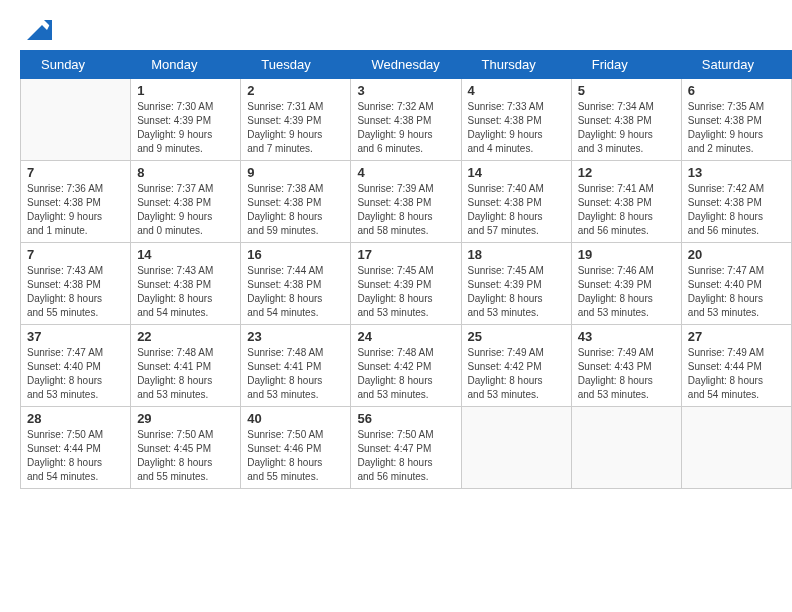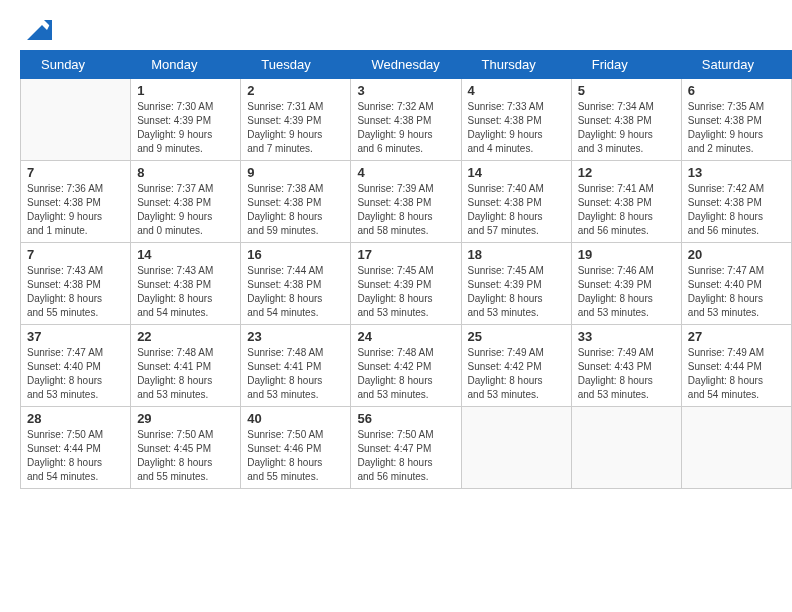--- a/index.html
+++ b/index.html
@@ -164,21 +164,21 @@
           </td>
           <td>
             <div class="day-num">24</div>
             <div class="day-info">Sunrise: 7:48 AM<br>Sunset: 4:42 PM<br>Daylight: 8 hours<br>and 53 minutes.</div>
           </td>
           <td>
             <div class="day-num">25</div>
             <div class="day-info">Sunrise: 7:49 AM<br>Sunset: 4:42 PM<br>Daylight: 8 hours<br>and 53 minutes.</div>
           </td>
           <td>
-            <div class="day-num">33</div>
+            <div class="day-num">43</div>
             <div class="day-info">Sunrise: 7:49 AM<br>Sunset: 4:43 PM<br>Daylight: 8 hours<br>and 53 minutes.</div>
           </td>
           <td>
             <div class="day-num">27</div>
             <div class="day-info">Sunrise: 7:49 AM<br>Sunset: 4:44 PM<br>Daylight: 8 hours<br>and 54 minutes.</div>
           </td>
         </tr>
         <tr>
           <td>
             <div class="day-num">28</div>

